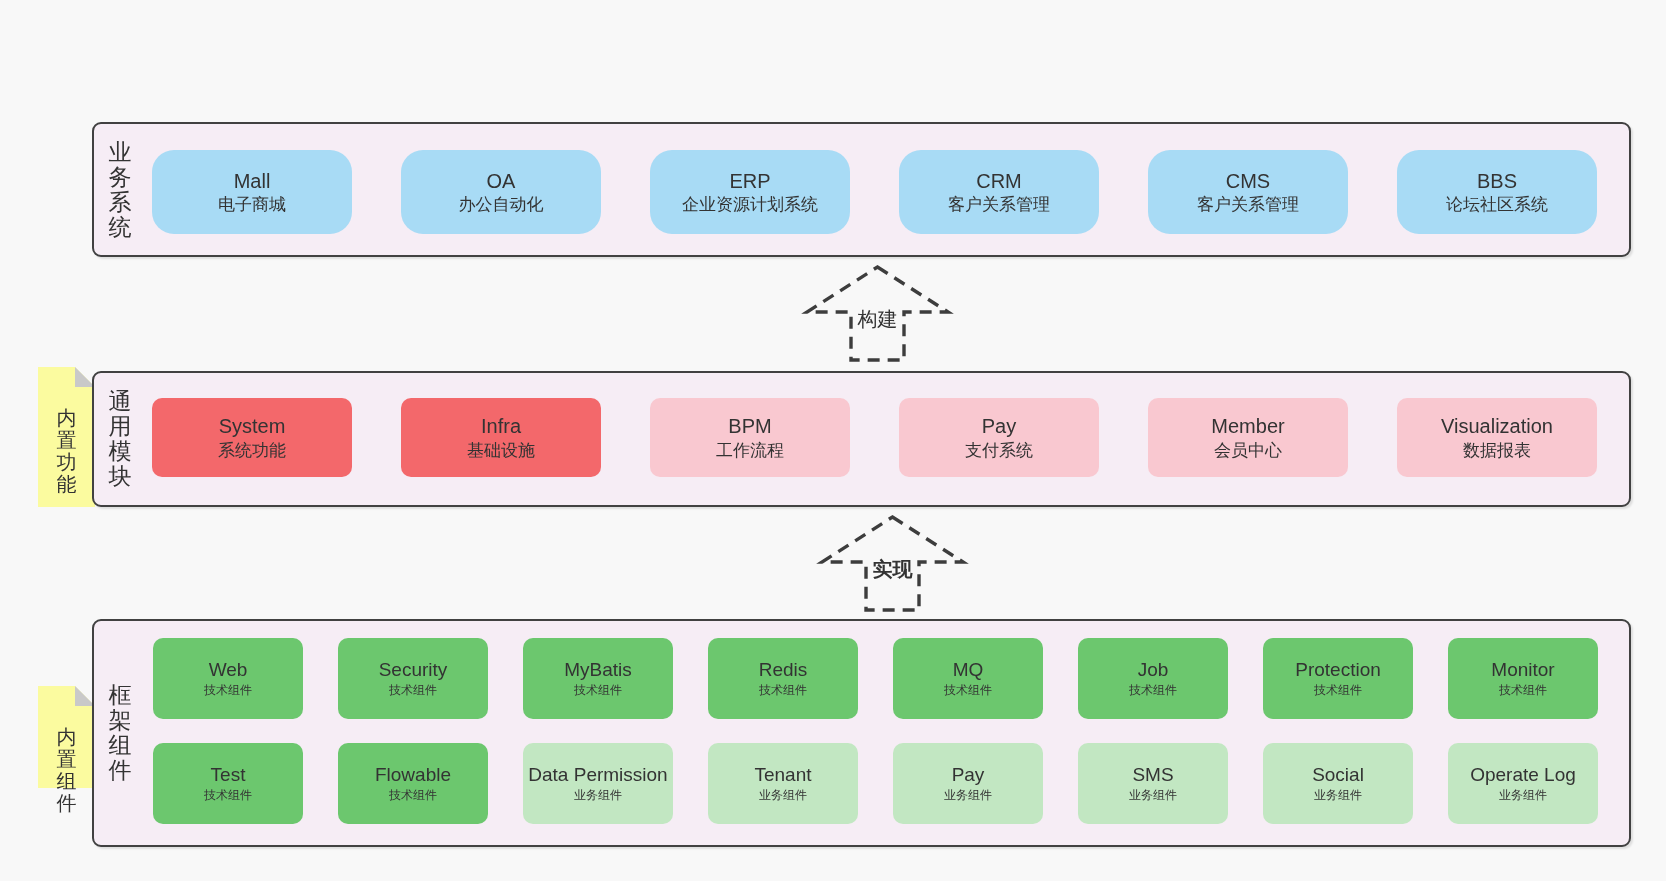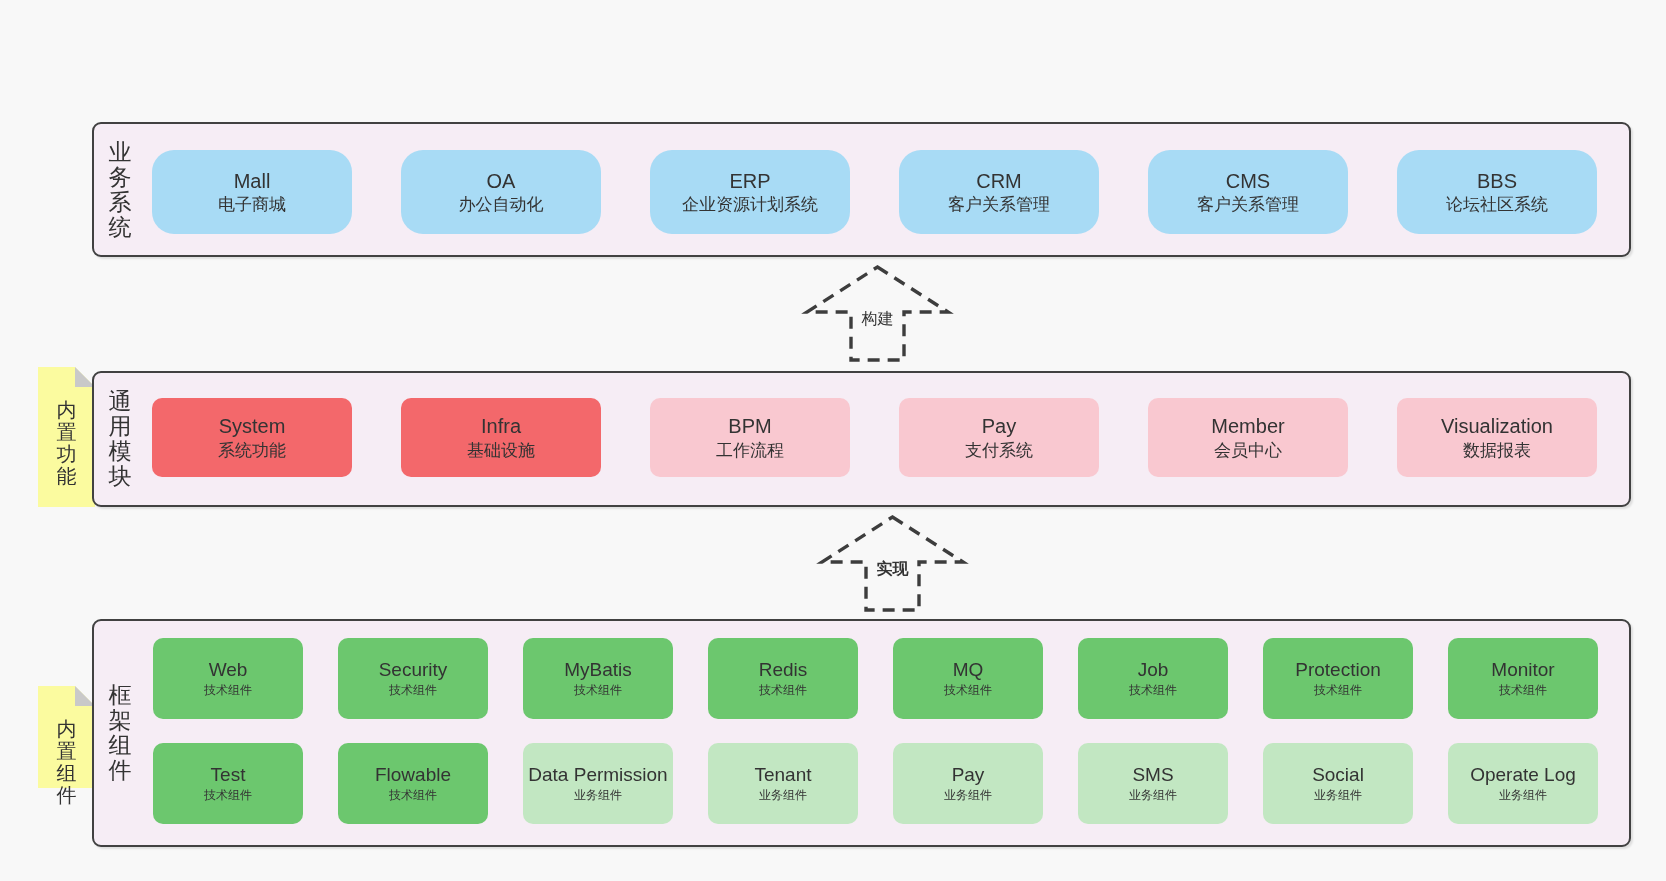--- a/index.html
+++ b/index.html
@@ -44,31 +44,31 @@
 
   
   .sticky{position:absolute;left:38px;width:57px;background:var(--sticky-bg);z-index:0;}
   .sticky2{top:367px;height:140px;}
   .sticky3{top:686px;height:102px;}
   .fold{position:absolute;top:0;right:0;width:20px;height:20px;}
   .fold::before{content:"";position:absolute;inset:0;background:var(--page-bg);
     clip-path:polygon(0 0,100% 0,100% 100%);}
   .fold::after{content:"";position:absolute;inset:0;background:var(--sticky-fold);
     clip-path:polygon(0 0,100% 100%,0 100%);}
-  .sticky .stxt{width:22px;margin:32px auto 0;font-size:20px;line-height:22px;
+  .sticky .stxt{width:22px;margin:40px auto 0;font-size:20px;line-height:22px;
     word-break:break-all;text-align:center;}
 
   
   .arrow{position:absolute;width:155px;height:106px;z-index:0;}
   .arrow1{left:800px;top:260px;}
   .arrow2{left:815px;top:510px;font-weight:bold;}
   .arrow svg{position:absolute;inset:0;}
   .arrow polygon{fill:none;stroke:var(--arrow);stroke-width:3.4;stroke-dasharray:12 8;stroke-linejoin:miter;}
   .albl{position:absolute;left:50%;top:46px;transform:translateX(-50%);
-    background:var(--page-bg);font-size:16px;line-height:26px;padding:0 2px;white-space:nowrap;}
+    background:var(--page-bg);font-size:20px;line-height:26px;padding:0 2px;white-space:nowrap;}
 </style>
 </head>
 <body>
 
 <div class="canvas">
 
   <section class="band band1">
     <div class="vlabel">业务系统</div>
     <div class="bx bigbx blue p0">
       <span class="t">Mall</span>

